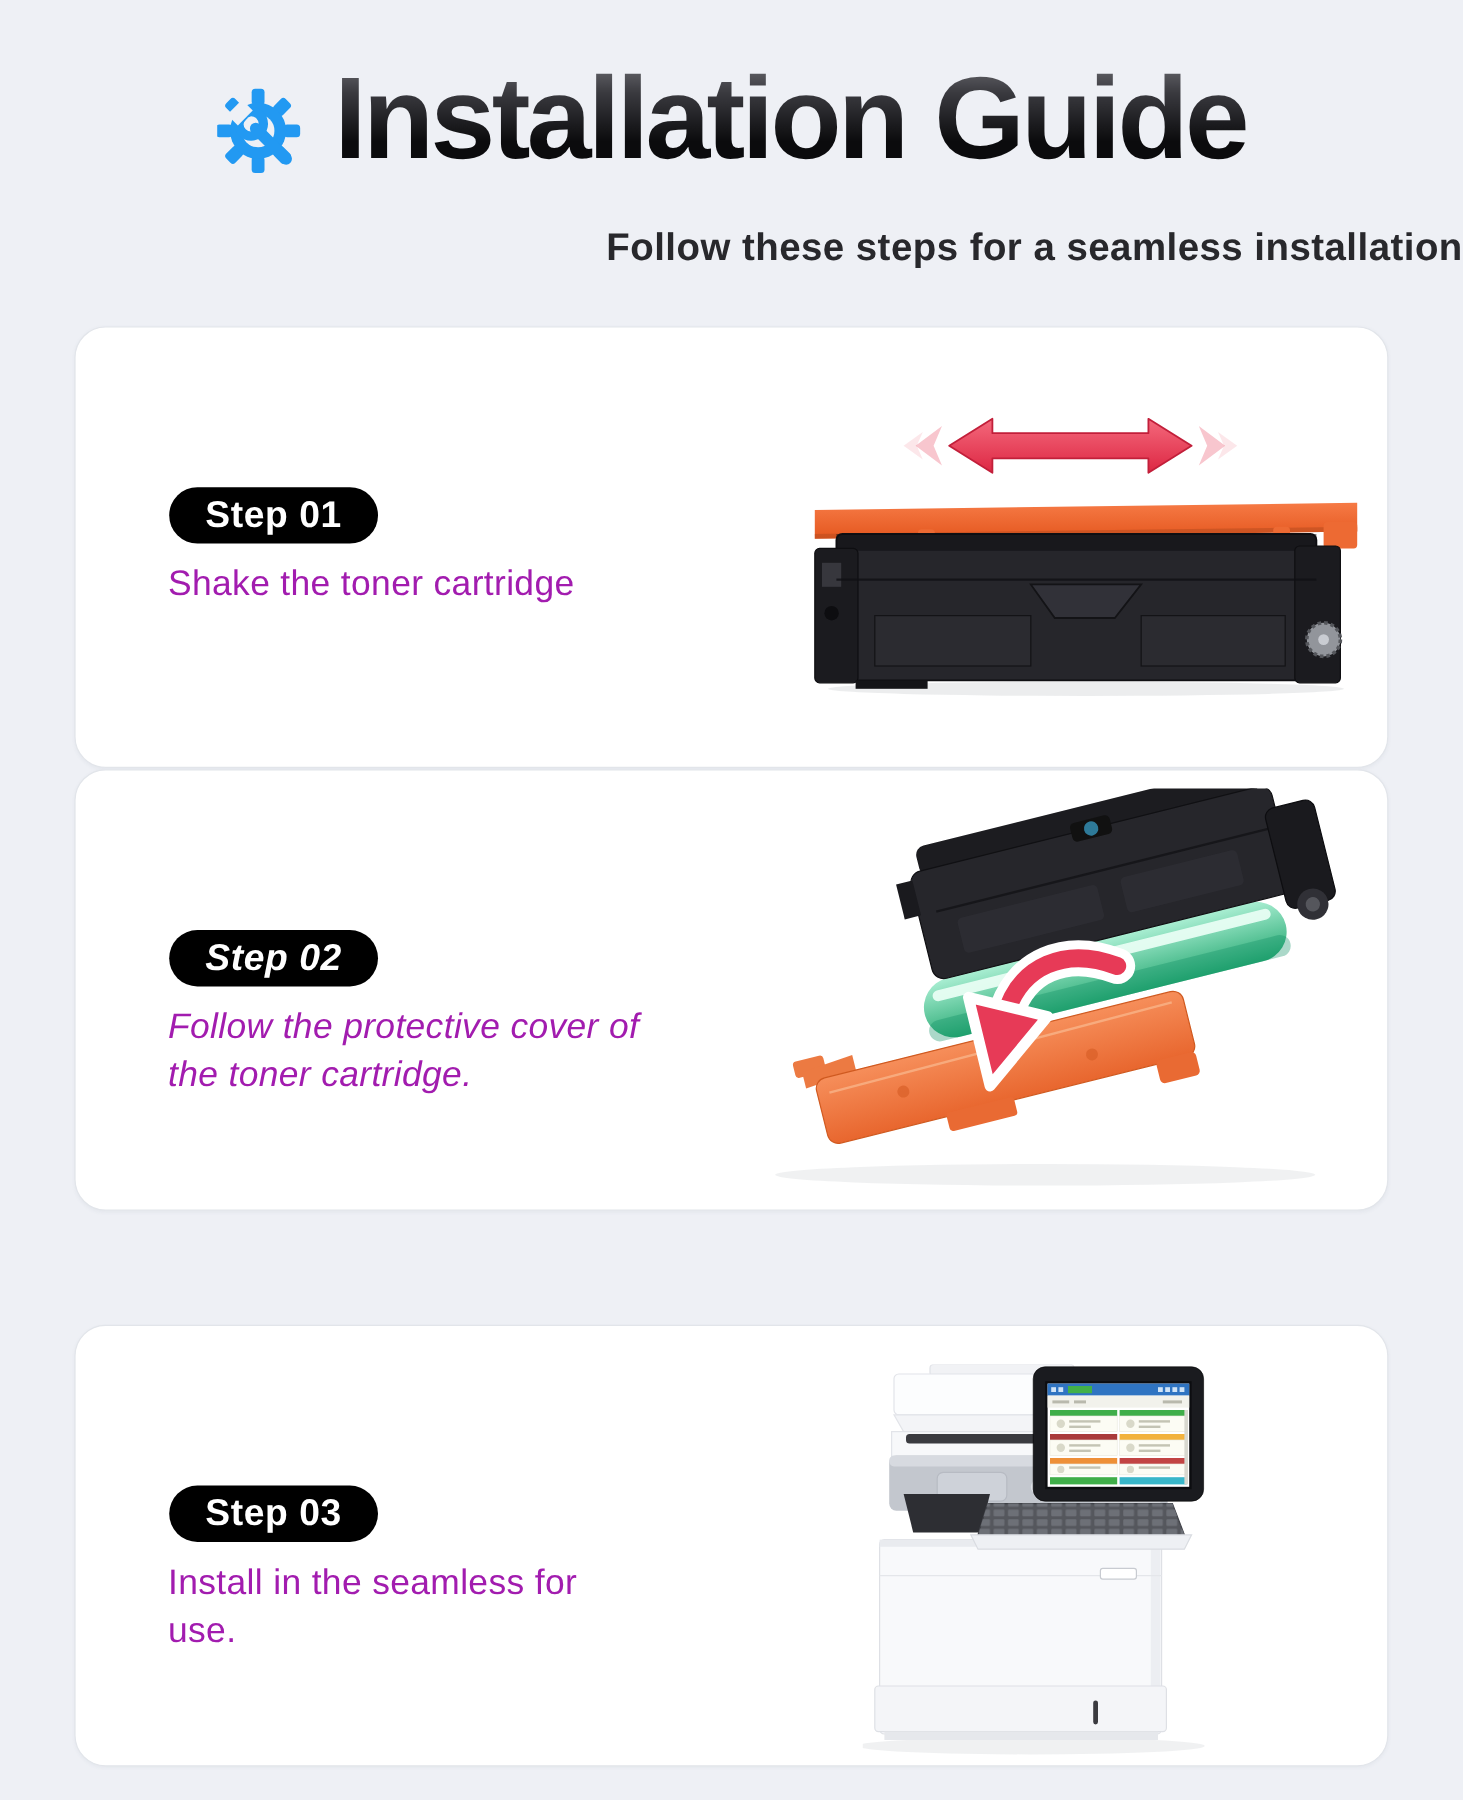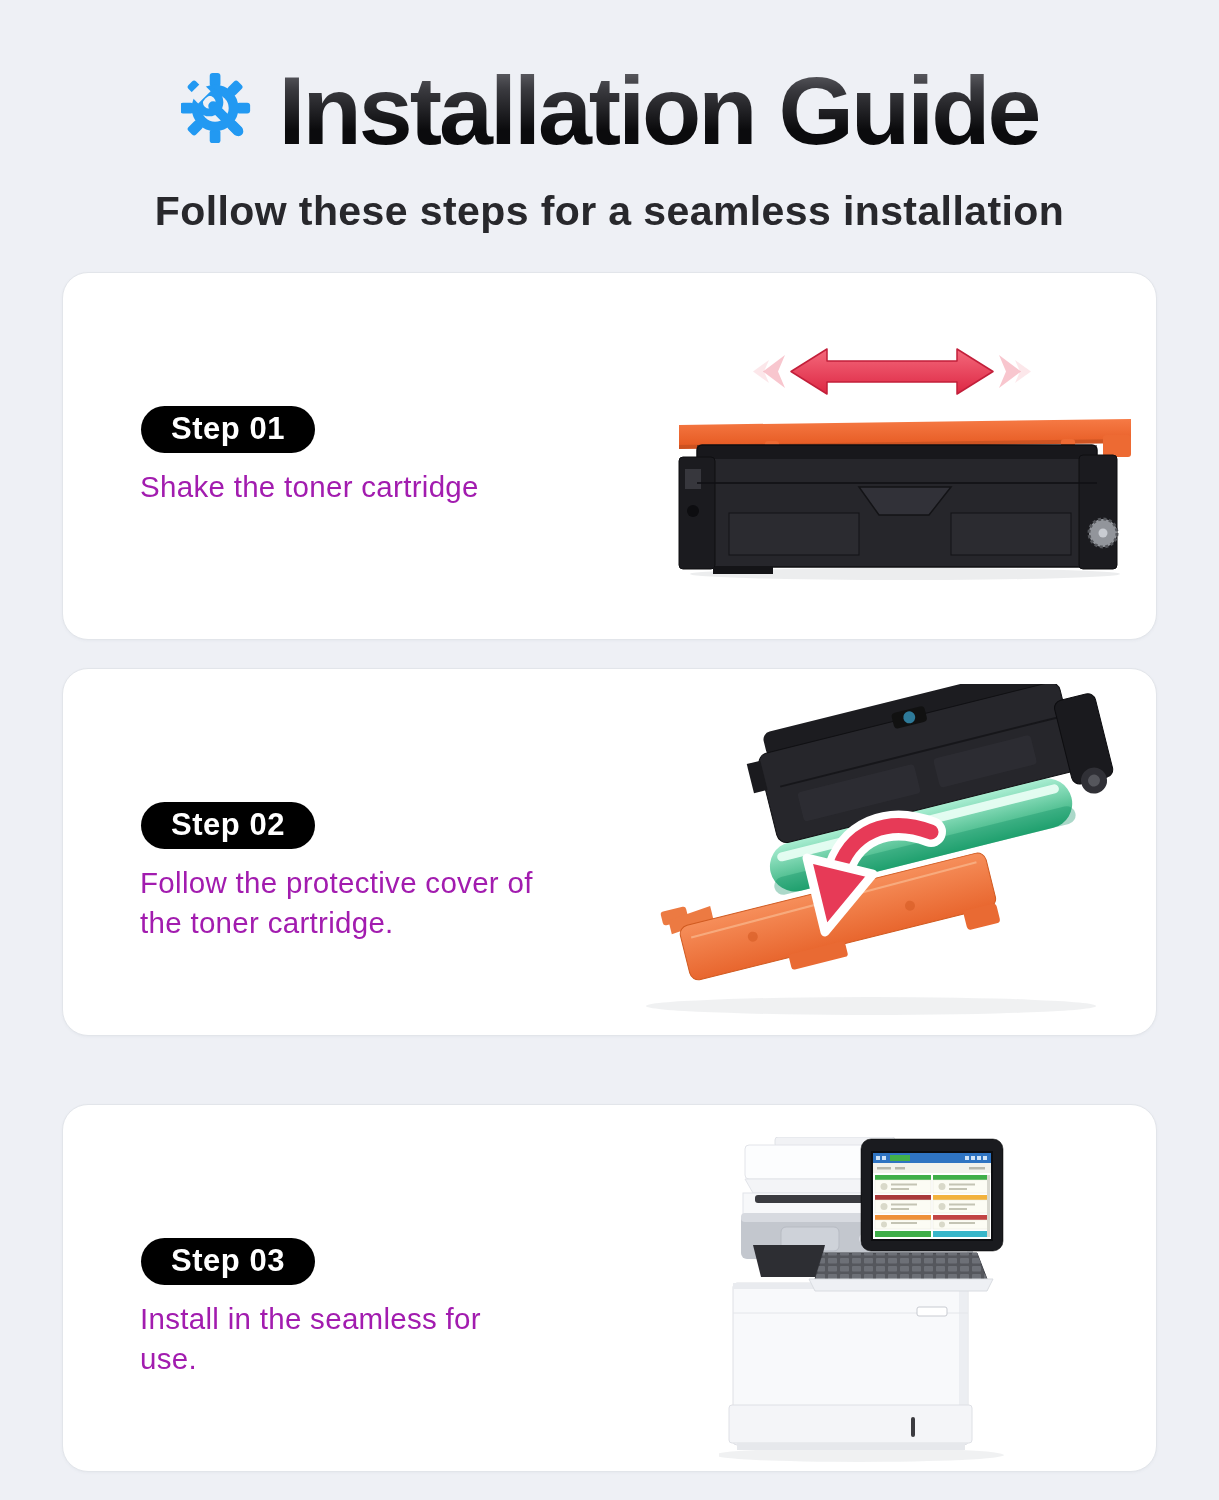--- a/index.html
+++ b/index.html
@@ -7,43 +7,43 @@
   body {
     position:relative;
     background:#eef0f5;
     font-family:"Liberation Sans", sans-serif;
     overflow:hidden;
   }
   .page { position:absolute; inset:0; }
 
   
   .header {
-    position:absolute; top:62px; left:0; width:100%;
-    display:flex; align-items:flex-start; justify-content:center; gap:24px;
+    position:absolute; top:50px; left:0; width:100%;
+    display:flex; align-items:flex-end; justify-content:center; gap:24px;
   }
   .title-icon { width:74px; height:74px; display:inline-block; margin-top:10px; }
   .page-title {
     font-size:97px; font-weight:800; letter-spacing:-3px; line-height:1;
     background:linear-gradient(180deg,#6d6d73 0%, #3a3a3f 28%, #0b0b0d 70%);
     -webkit-background-clip:text; background-clip:text; color:transparent;
   }
   .subtitle {
     position:absolute; top:188px; left:0; width:100%;
-    text-align:center; font-size:41px; font-weight:600;
+    text-align:right; font-size:32px; font-weight:600;
     color:#28282c; letter-spacing:.4px;
   }
 
   
   .card {
     position:absolute; left:62px; width:1095px; height:368px;
     background:#ffffff; border:1px solid #e2e5ea; border-radius:26px;
     box-shadow:0 1px 3px rgba(80,90,110,.05);
   }
   .card-1 { top:272px; }
-  .card-2 { top:668px; }
+  .card-2 { top:641px;font-style:italic; }
   .card-3 { top:1104px; }
 
   .badge {
     position:absolute; left:78px; top:133px;
     width:174px; height:47px; border-radius:24px;
     background:#000000;
     color:#ffffff; font-size:31px; font-weight:700; letter-spacing:.5px;
     display:flex; align-items:center; justify-content:center;
     padding-bottom:2px;
   }

